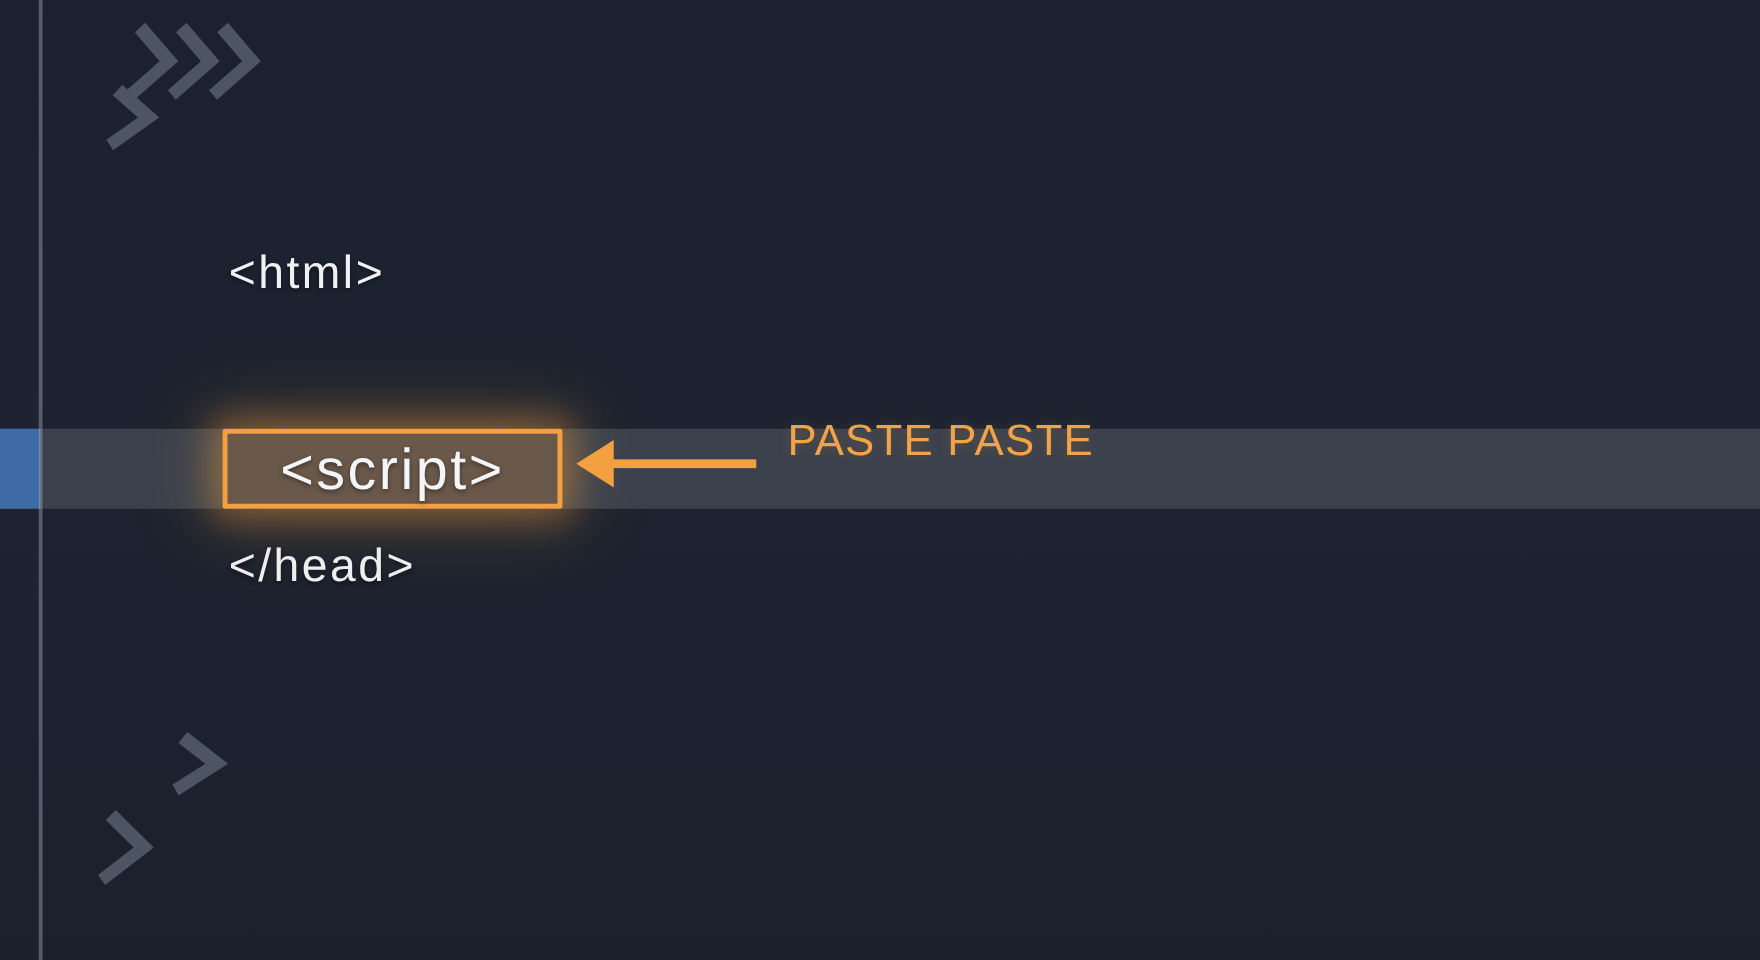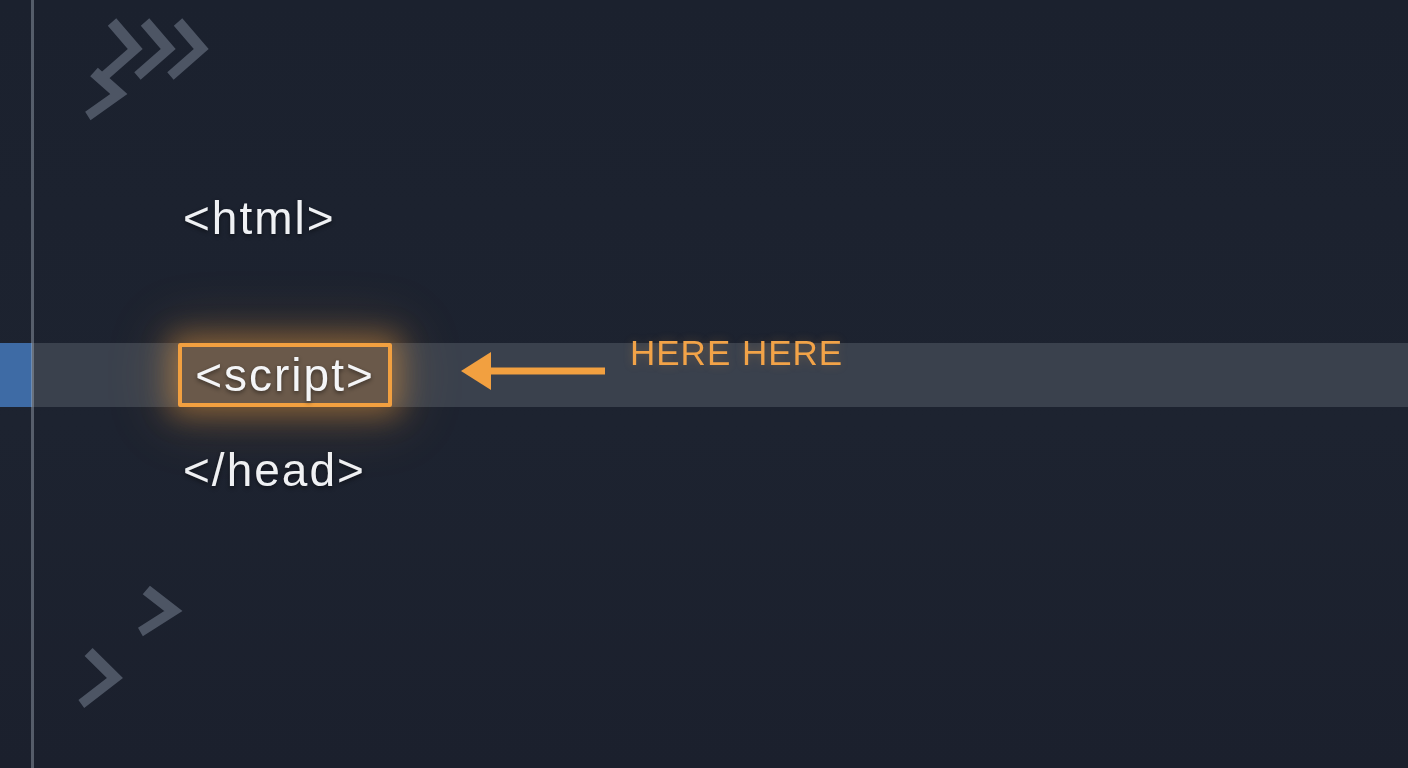--- a/index.html
+++ b/index.html
@@ -61,38 +61,38 @@
     stroke-linecap: butt;
     stroke-linejoin: miter;
   }
 
   
   .code-line {
     position: absolute;
     left: 183px;
     height: 46px;
     line-height: 46px;
-    font-size: 46px;
+    font-size: 37px;
     letter-spacing: 2px;
     color: #eff1f4;
     text-shadow: 0 2px 4px rgba(0,0,0,0.45);
     white-space: nowrap;
     z-index: 5;
   }
   .line-html  { top: 195px; }
   .line-head  { top: 273px; }
-  .line-headclose { top: 447px; }
+  .line-headclose { top: 430px; }
   .line-body  { top: 508px; }
 
   
   .script-box {
     position: absolute;
     left: 178px;
     top: 343px;
-    width: 214px;
+    width: 272px;
     height: 64px;
     box-sizing: border-box;
     border: 4px solid #f2a040;
     border-radius: 2px;
     background: rgba(242, 160, 64, 0.26);
     box-shadow: 0 0 28px 8px rgba(242, 160, 64, 0.40),
                 0 0 60px 14px rgba(242, 160, 64, 0.18);
     display: flex;
     align-items: center;
     justify-content: center;
@@ -161,15 +161,15 @@
     <span class="code-line-script">&lt;script&gt;</span>
   </div>
 
   <div class="code-line line-headclose">&lt;/head&gt;</div>
 
   <svg class="arrow-svg" width="150" height="44" viewBox="0 0 150 44">
     <polygon class="arrow-shape" points="3,22 33,3 33,41"></polygon>
     <rect class="arrow-shape" x="30" y="18.5" width="117" height="7"></rect>
   </svg>
 
-  <div class="paste-label">HERE HERE</div>
+  <div class="paste-label">PASTE PASTE</div>
 
 </div>
 
 </body></html>

